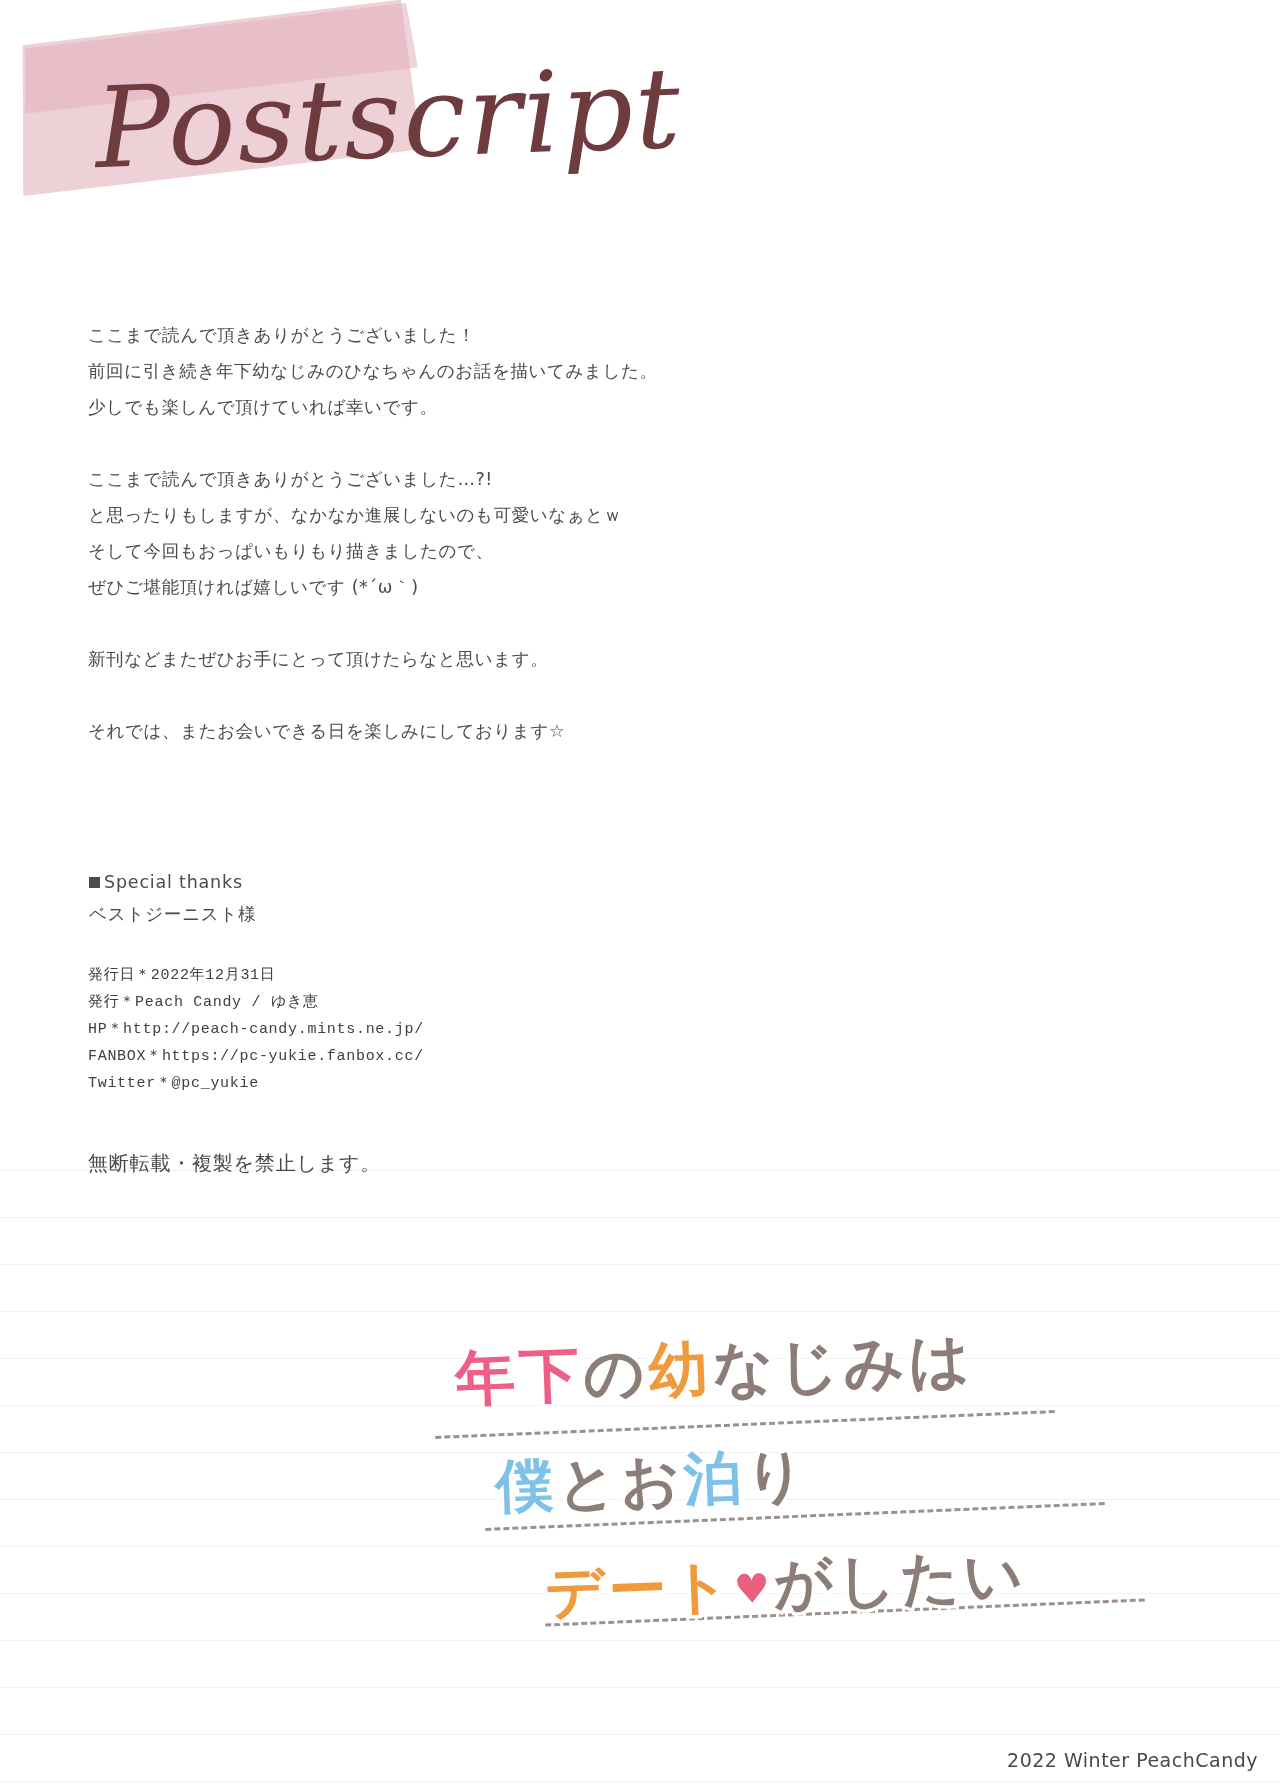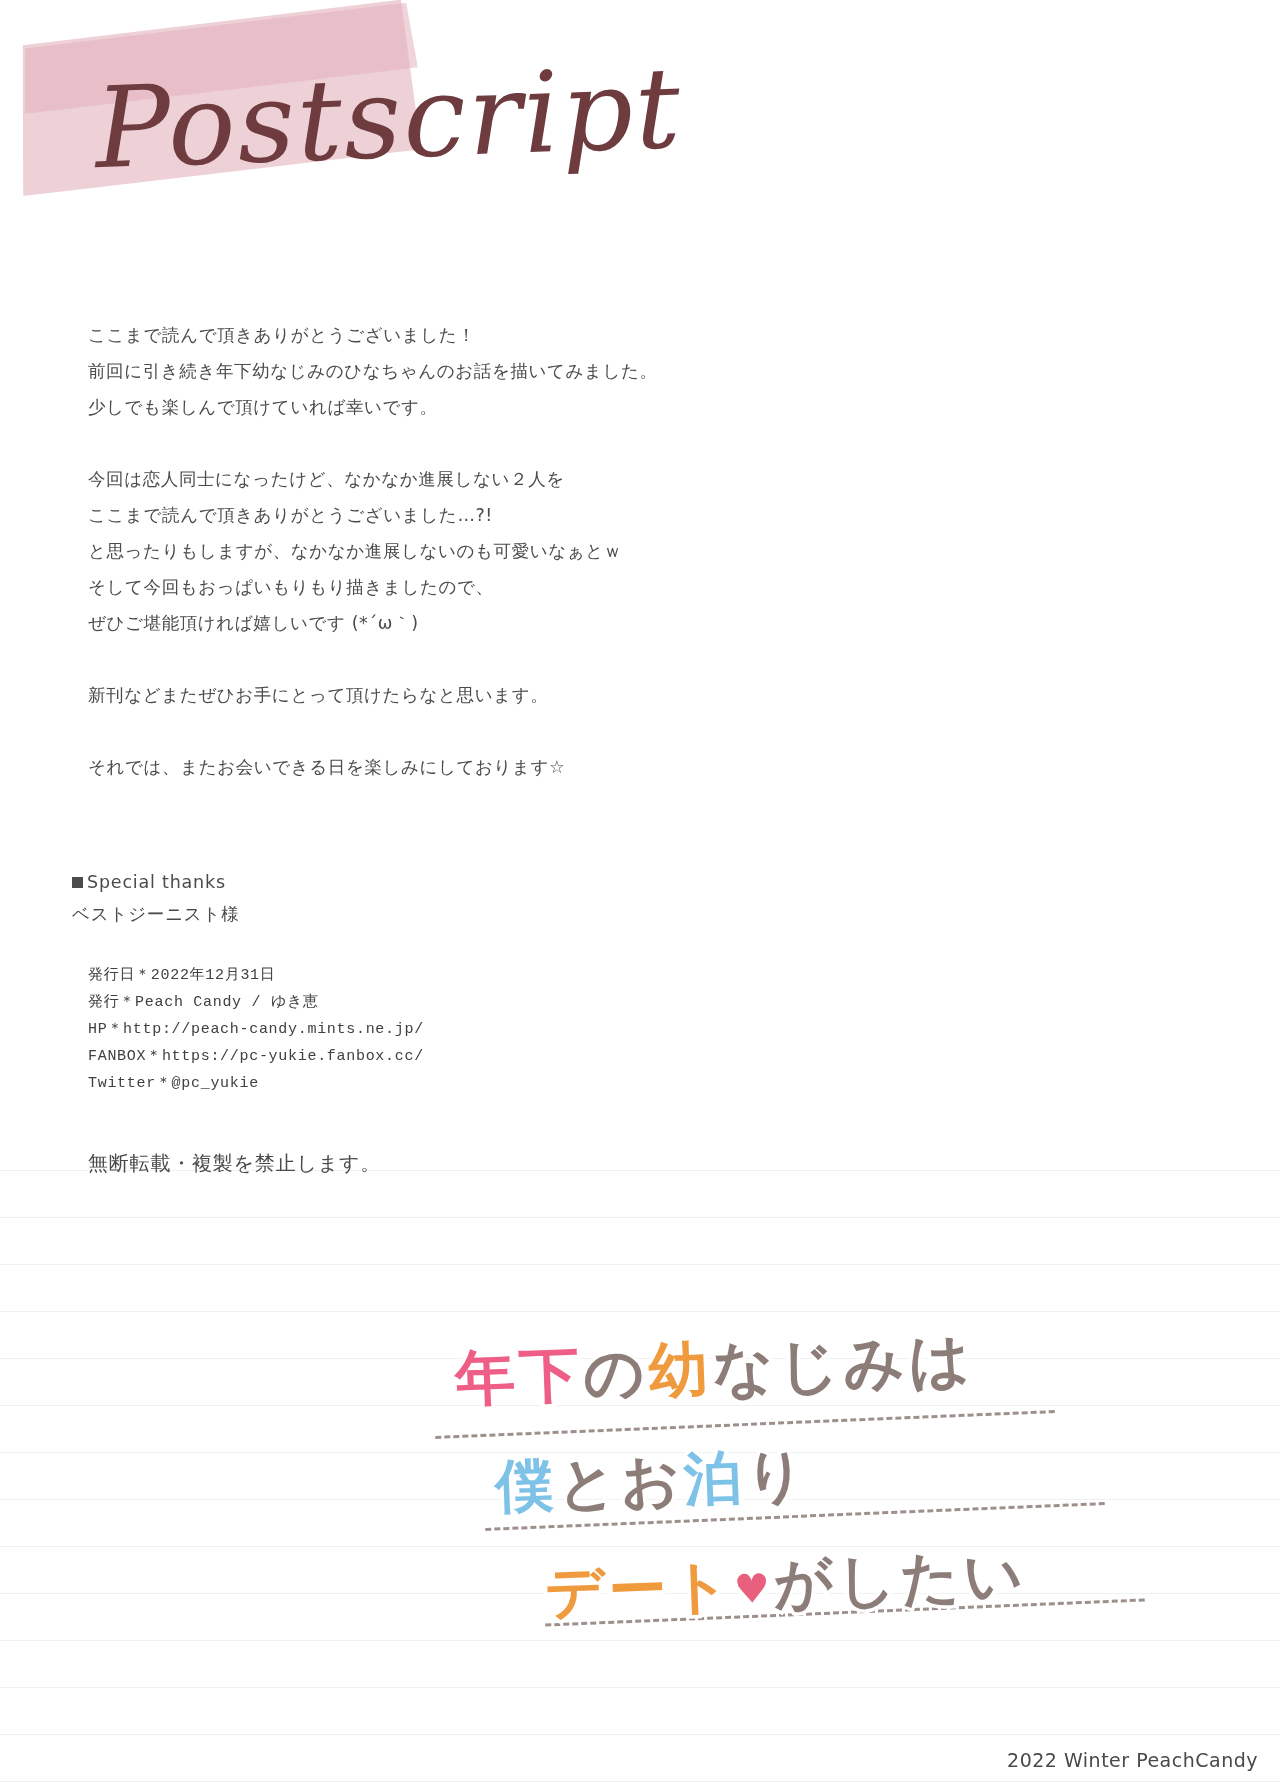--- a/index.html
+++ b/index.html
@@ -86,21 +86,21 @@
   }
   .afterword p {
     margin: 0;
   }
   .afterword .gap {
     height: 36px;
   }
 
   .thanks-block {
     position: absolute;
-    left: 72px;
+    left: 89px;
     top: 866px;
     color: #4c4a4a;
     font-size: 17.5px;
     line-height: 32px;
     letter-spacing: 0.8px;
     font-family: "DejaVu Sans", sans-serif;
   }
   .thanks-head {
     display: flex;
     align-items: center;
@@ -199,21 +199,20 @@
 <div class="tape"></div>
 <div class="tape-top-strip"></div>
 
 <div class="postscript-title">Postscript</div>
 
 <div class="afterword">
   <p>ここまで読んで頂きありがとうございました！</p>
   <p>前回に引き続き年下幼なじみのひなちゃんのお話を描いてみました。</p>
   <p>少しでも楽しんで頂けていれば幸いです。</p>
   <div class="gap"></div>
-  <p>今回は恋人同士になったけど、なかなか進展しない２人を</p>
   <p>ここまで読んで頂きありがとうございました…?!</p>
   <p>と思ったりもしますが、なかなか進展しないのも可愛いなぁとｗ</p>
   <p>そして今回もおっぱいもりもり描きましたので、</p>
   <p>ぜひご堪能頂ければ嬉しいです (*´ω｀)</p>
   <div class="gap"></div>
   <p>新刊などまたぜひお手にとって頂けたらなと思います。</p>
   <div class="gap"></div>
   <p>それでは、またお会いできる日を楽しみにしております☆</p>
 </div>
 

